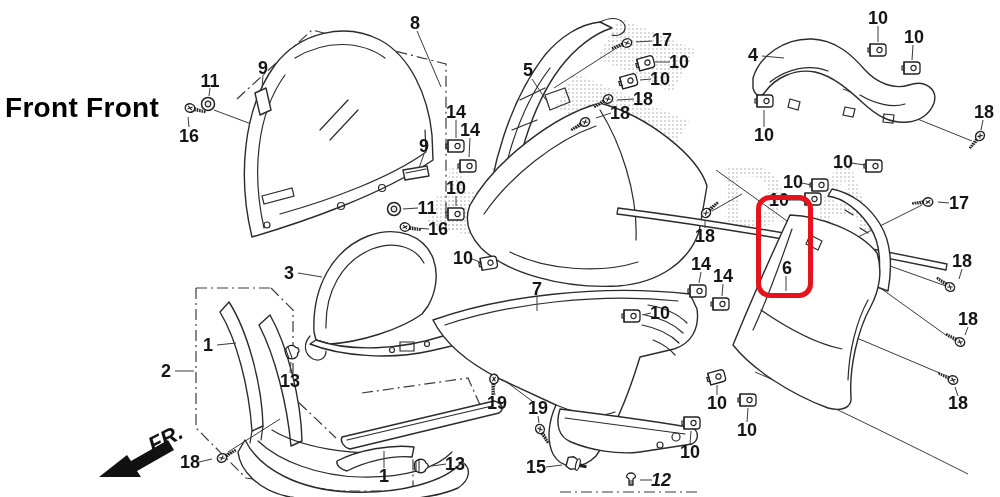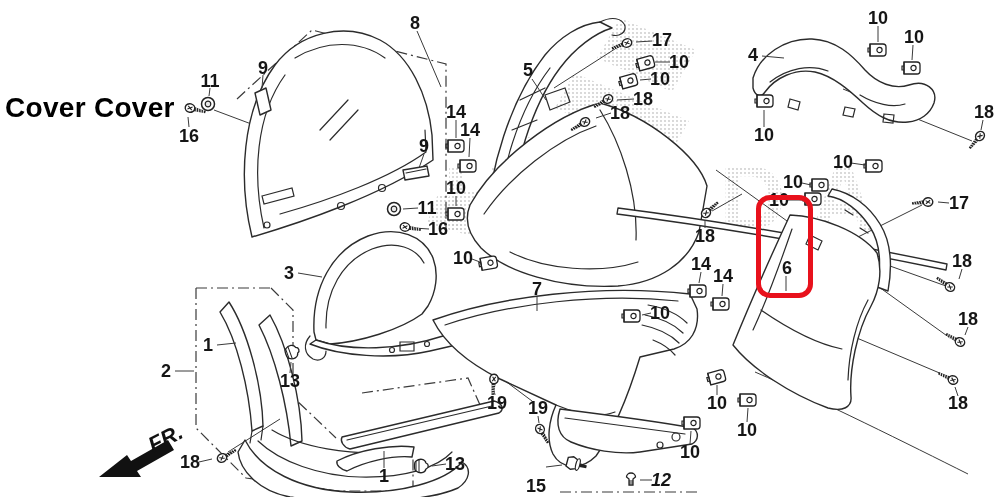--- a/index.html
+++ b/index.html
@@ -213,21 +213,21 @@
         <use href="#g-wellnut" xlink:href="#g-wellnut" transform="translate(421,466) rotate(0)"></use>
         <use href="#g-rivet" xlink:href="#g-rivet" transform="translate(631,478) rotate(0)"></use>
       </g>
 
     <g>
       <path fill="#111" d="M99,477 L127,455 L131,461 L168,440 L174,450 L137,471 L141,477 Z"></path>
       <text x="153" y="453" transform="rotate(-27 153 453)" font-size="22" font-weight="bold" font-style="italic" fill="#111">FR.</text>
     </g>
   </svg>
 
-  <div class="page-title">Cover Cover</div>
+  <div class="page-title">Front Front</div>
 
   <div id="callout-layer">
       <span class="callout" style="left: 415px; top: 23px;">8</span>
       <span class="callout" style="left: 263px; top: 68px;">9</span>
       <span class="callout" style="left: 210px; top: 81px;">11</span>
       <span class="callout" style="left: 189px; top: 136px;">16</span>
       <span class="callout" style="left: 424px; top: 146px;">9</span>
       <span class="callout" style="left: 427px; top: 208px;">11</span>
       <span class="callout" style="left: 438px; top: 229px;">16</span>
       <span class="callout" style="left: 289px; top: 273px;">3</span>
@@ -244,21 +244,21 @@
       <span class="callout" style="left: 643px; top: 99px;">18</span>
       <span class="callout" style="left: 620px; top: 113px;">18</span>
       <span class="callout" style="left: 456px; top: 112px;">14</span>
       <span class="callout" style="left: 470px; top: 130px;">14</span>
       <span class="callout" style="left: 456px; top: 188px;">10</span>
       <span class="callout" style="left: 463px; top: 258px;">10</span>
       <span class="callout" style="left: 537px; top: 289px;">7</span>
       <span class="callout" style="left: 660px; top: 313px;">10</span>
       <span class="callout" style="left: 497px; top: 403px;">19</span>
       <span class="callout" style="left: 538px; top: 408px;">19</span>
-      <span class="callout" style="left: 536px; top: 486px;">15</span>
+      <span class="callout" style="left: 536px; top: 467px;">15</span>
       <span class="callout" style="left: 661px; top: 480px; font-style: italic;">12</span>
       <span class="callout" style="left: 717px; top: 403px;">10</span>
       <span class="callout" style="left: 747px; top: 430px;">10</span>
       <span class="callout" style="left: 690px; top: 452px;">10</span>
       <span class="callout" style="left: 753px; top: 55px;">4</span>
       <span class="callout" style="left: 878px; top: 18px;">10</span>
       <span class="callout" style="left: 914px; top: 37px;">10</span>
       <span class="callout" style="left: 984px; top: 112px;">18</span>
       <span class="callout" style="left: 764px; top: 135px;">10</span>
       <span class="callout" style="left: 843px; top: 162px;">10</span>

